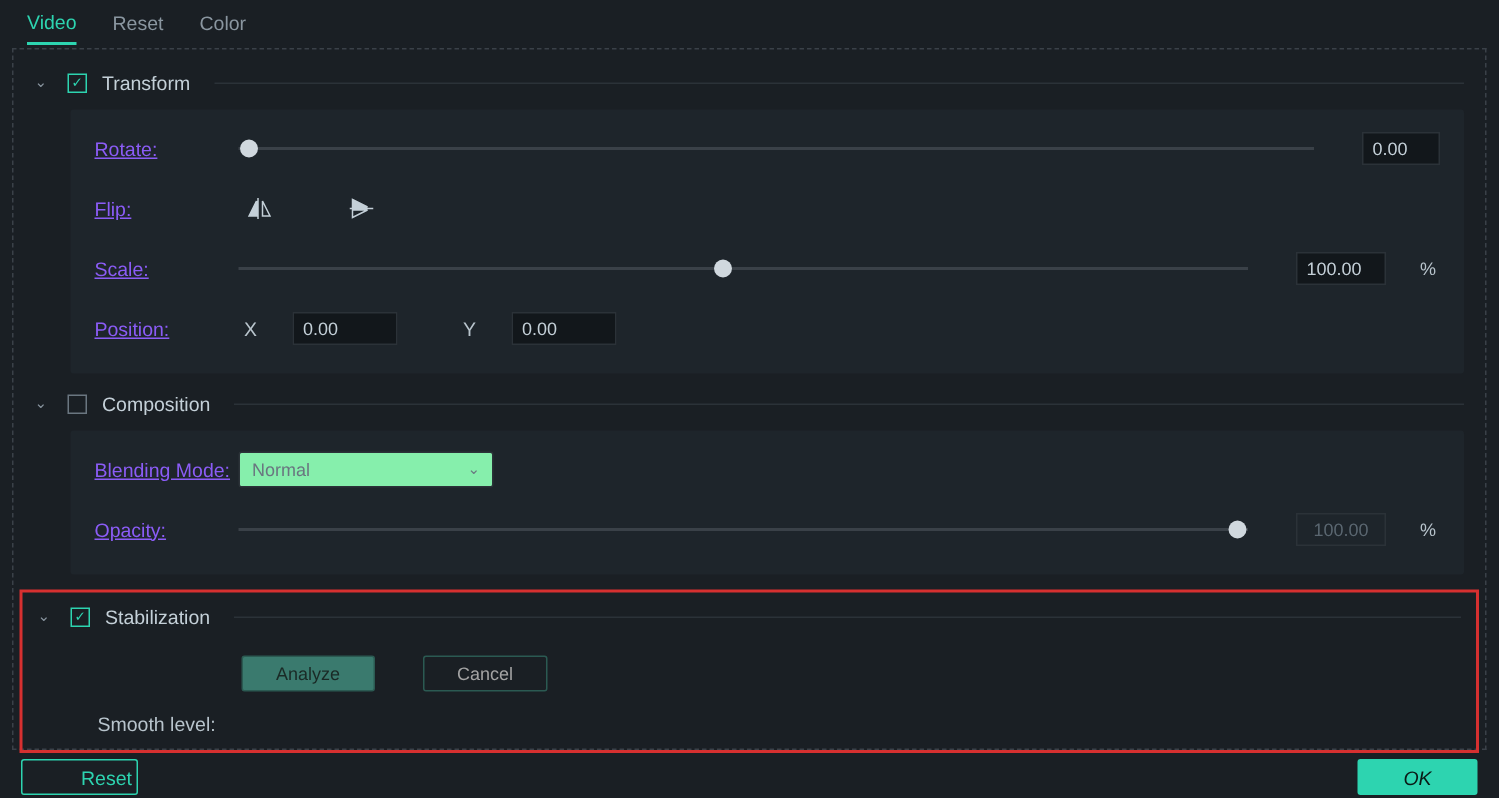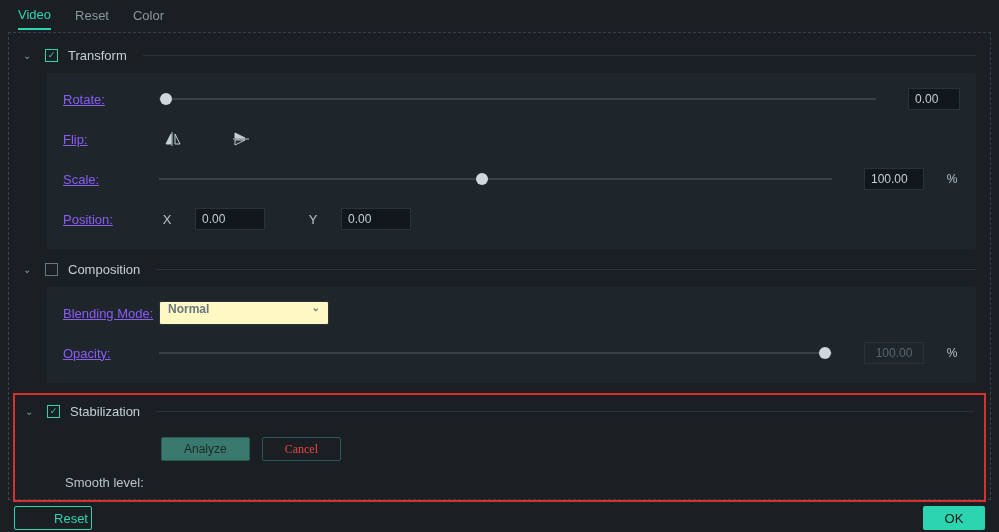--- a/index.html
+++ b/index.html
@@ -155,31 +155,30 @@
     color: #c4d0d8;
     padding: 0 6px;
     font-size: 12px;
     display: flex;
     align-items: center;
     margin-right: 20px;
   }
   .select {
     width: 170px;
     height: 24px;
-    background: #fef9c3;
+    background: #86efac;
     border: 1px solid #2b3238;
     color: #6a7680;
     padding: 0 8px;
     display: flex;
-    align-items: flex-start;
+    align-items: center;
     justify-content: space-between;
     cursor: pointer;
     border-radius: 2px;
     font-size: 12px;
-    font-weight: bold;
   }
   .select-arrow { font-size: 10px; color: #6a7680; }
   .opacity-readonly {
     width: 60px;
     height: 22px;
     border: 1px solid #2b3238;
     color: #5a6670;
     padding: 0 6px;
     font-size: 12px;
     display: flex;
@@ -207,24 +206,23 @@
     font-size: 12px;
     border-radius: 2px;
   }
   .btn-analyze {
     background: #3a7a6e;
     color: #1a2a26;
     margin-left: 0;
   }
   .btn-cancel {
     background: transparent;
-    color: #ef4444;
+    color: #a3a3a3;
     border: 1px solid #2b5a52;
-    margin-left: 12px;
-    font-family: Liberation Serif, serif;
+    margin-left: 32px;
   }
   .footer {
     display: flex;
     justify-content: space-between;
     padding: 6px 14px 0 14px;
   }
   .btn-reset {
     height: 24px;
     width: 78px;
     border: 1px solid #2dd4b0;
@@ -233,30 +231,31 @@
     display: inline-flex;
     align-items: center;
     justify-content: center;
     cursor: pointer;
     font-size: 13px;
     border-radius: 2px;
     padding-left: 36px;
   }
   .btn-ok {
     height: 24px;
-    width: 62px;
+    width: 80px;
     background: #2dd4b0;
     color: #0a1a16;
     border: none;
     display: inline-flex;
     align-items: center;
     justify-content: center;
     cursor: pointer;
     font-size: 13px;
     border-radius: 2px;
+    font-style: italic;
   }
   .stab-row {
     display: flex;
     align-items: center;
     margin-bottom: 14px;
   }
   .stab-label { width: 96px; flex-shrink: 0; }
 </style>
 </head>
 <body>

